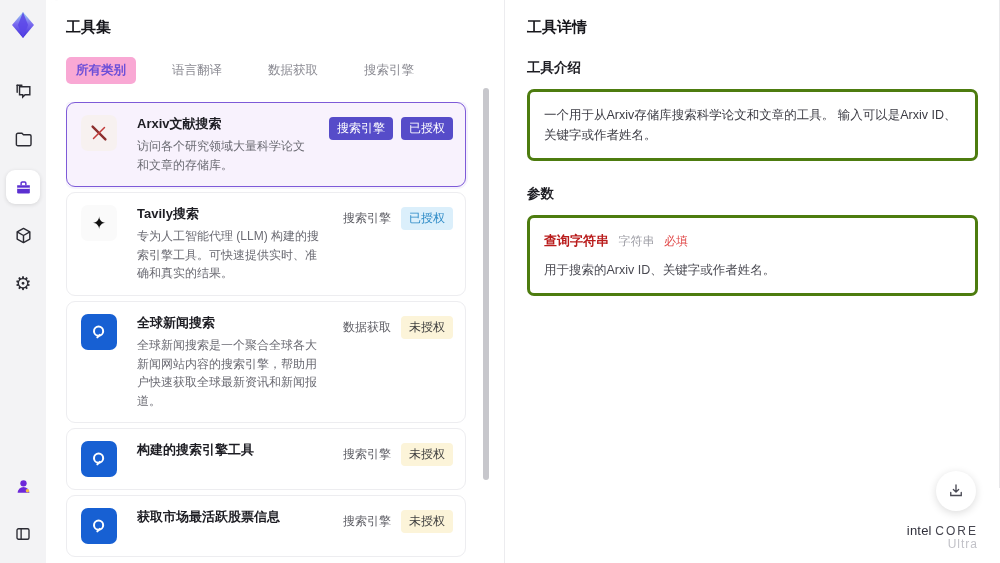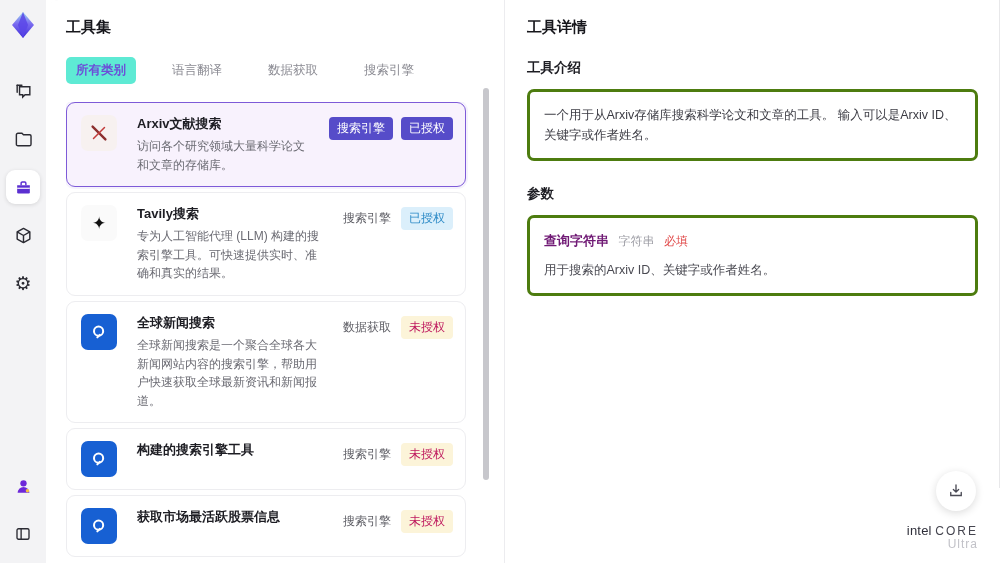--- a/index.html
+++ b/index.html
@@ -15,49 +15,49 @@
   .gear-glyph { font-size:19px; line-height:1; color:#2b2b33; }
 
   
   .shell { position:absolute; left:46px; top:0; width:954px; height:488px; background:#fff; border-radius:14px 0 0 0; box-shadow:-1px 0 0 #e8e8ea inset; }
 
   
   .list-panel { position:absolute; left:0; top:0; width:458px; height:563px; padding:18px 26px 0 20px; }
   .panel-title { font-size:15px; font-weight:bold; color:#17171c; margin-bottom:20px; }
   .tabs { display:flex; align-items:center; gap:26px; margin-bottom:18px; }
   .tab { font-size:12.5px; color:#8a8a92; cursor:pointer; padding:5px 10px; border-radius:5px; white-space:nowrap; }
-  .tab.active { color:#6c4fd8; background:#5eead4; font-weight:bold; }
+  .tab.active { color:#6c4fd8; background:#f9a8d4; font-weight:bold; }
 
   .tool-list { height:457px; overflow:hidden; padding-right:12px; }
   .tool-card { display:flex; gap:20px; padding:12px 12px 12px 14px; border:1px solid #ededf0; border-radius:9px; background:#fff; margin-bottom:5px; cursor:pointer; }
   .tool-card.selected { background:#f8f2fd; border:1.5px solid #7e5bd8; box-shadow:0 0 0 2px rgba(126,91,216,.08); }
   .tool-icon { width:36px; height:36px; border-radius:7px; flex:0 0 36px; display:flex; align-items:center; justify-content:center; }
   .tool-icon.arxiv { background:#f7f1f0; }
   .tool-icon.tavily { background:#fafafa; font-size:17px; color:#111; }
   .tool-icon.bluesq { background:#1760d3; }
   .tool-body { flex:1; min-width:0; }
   .tool-name { font-size:13px; font-weight:bold; color:#1d1d23; margin-bottom:4px; }
   .tool-desc { font-size:12px; color:#6b6b73; line-height:1.55; }
   .tool-side { flex:0 0 auto; display:flex; gap:8px; align-items:flex-start; padding-top:2px; }
   .chip { font-size:12px; border-radius:4px; padding:3px 8px; white-space:nowrap; }
   .chip.filled { background:#564cc9; color:#fff; }
   .chip.plain { color:#5f5f66; padding:3px 2px; }
   .chip.auth-ok { background:#dbeffb; color:#2e8bc7; }
-  .chip.auth-no { background:#fcf4d9; color:#be185d; }
+  .chip.auth-no { background:#fcf4d9; color:#404040; }
 
   .list-scrollbar { position:absolute; right:15px; top:88px; width:6px; height:460px; border-radius:3px; }
   .list-scrollbar .thumb { position:absolute; top:0; left:0; width:6px; height:392px; background:#c7c7cc; border-radius:3px; }
 
   
   .detail-panel { position:absolute; left:458px; top:0; width:496px; height:563px; border-left:1px solid #ececef; padding:18px 22px 0 22px; }
   .detail-title { font-size:15px; font-weight:bold; color:#17171c; margin-bottom:22px; }
   .section-head { font-size:13.5px; font-weight:bold; color:#1d1d23; margin-bottom:12px; }
   .info-box { border:3px solid #4d7c0f; border-radius:7px; padding:13px 14px; font-size:12.5px; color:#3c3c44; line-height:1.6; margin-bottom:24px; background:#fff; }
   .param-line { margin-bottom:8px; }
-  .param-name { font-size:13px; font-weight:bold; color:#701a75; }
+  .param-name { font-size:13px; font-weight:bold; color:#b91c1c; }
   .param-type { font-size:12px; color:#9a9aa2; margin-left:6px; }
   .param-req { font-size:12px; color:#e14b4b; margin-left:6px; }
   .param-desc { font-size:12.5px; color:#4a4a52; }
 
   
   .fab { position:absolute; right:24px; bottom:52px; width:40px; height:40px; border-radius:50%; background:#fff; box-shadow:0 2px 8px rgba(0,0,0,.14); display:flex; align-items:center; justify-content:center; cursor:pointer; z-index:4; }
   .brand { position:absolute; right:22px; bottom:12px; text-align:right; z-index:4; line-height:1.1; }
   .brand .row1 { font-size:13px; color:#2f2f3a; }
   .brand .row1 .intel { font-weight:normal; letter-spacing:.2px; }
   .brand .row1 .core { font-weight:normal; letter-spacing:2px; color:#45454f; text-transform:uppercase; font-size:12px; }

